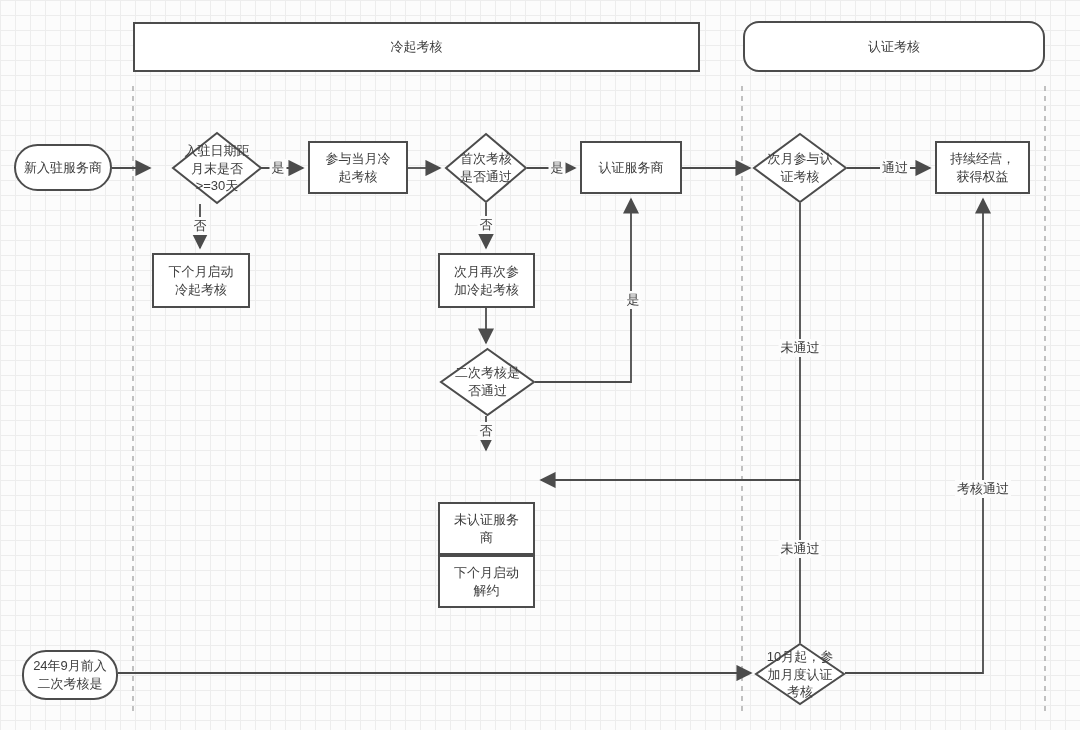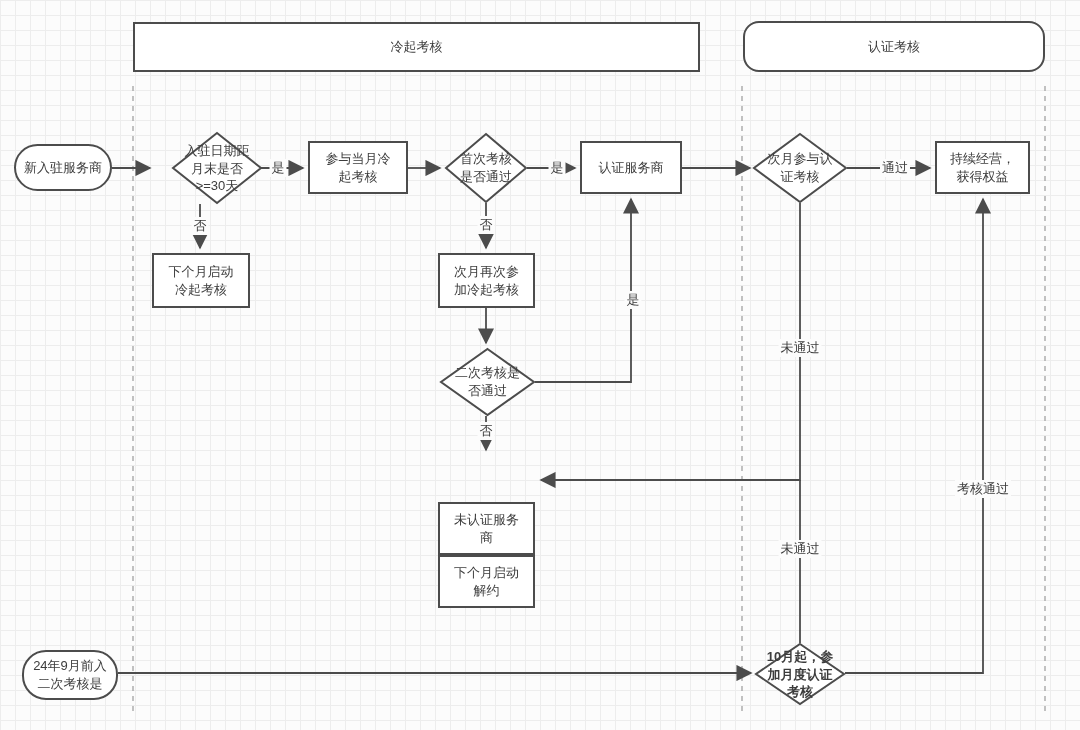--- a/index.html
+++ b/index.html
@@ -123,21 +123,21 @@
   </div>
 
   <div class="diamond" style="left:753px;top:133px;width:94px;height:70px;">
     <svg width="94" height="70">
       <polygon points="47,1 93,35 47,69 1,35" fill="#ffffff" stroke="#4c4c4c" stroke-width="2"></polygon>
     </svg>
     <span class="dlabel">次月参与认
 证考核</span>
   </div>
 
-  <div class="diamond" style="left:755px;top:643px;width:90px;height:62px;font-weight:bold;">
+  <div class="diamond" style="left:755px;top:643px;width:90px;height:62px;">
     <svg width="90" height="62">
       <polygon points="45,1 89,31 45,61 1,31" fill="#ffffff" stroke="#4c4c4c" stroke-width="2"></polygon>
     </svg>
     <span class="dlabel">10月起，参
 加月度认证
 考核</span>
   </div>
 
   <span class="elabel" style="left:278px;top:168px;">是</span>
   <span class="elabel" style="left:200px;top:226px;">否</span>

